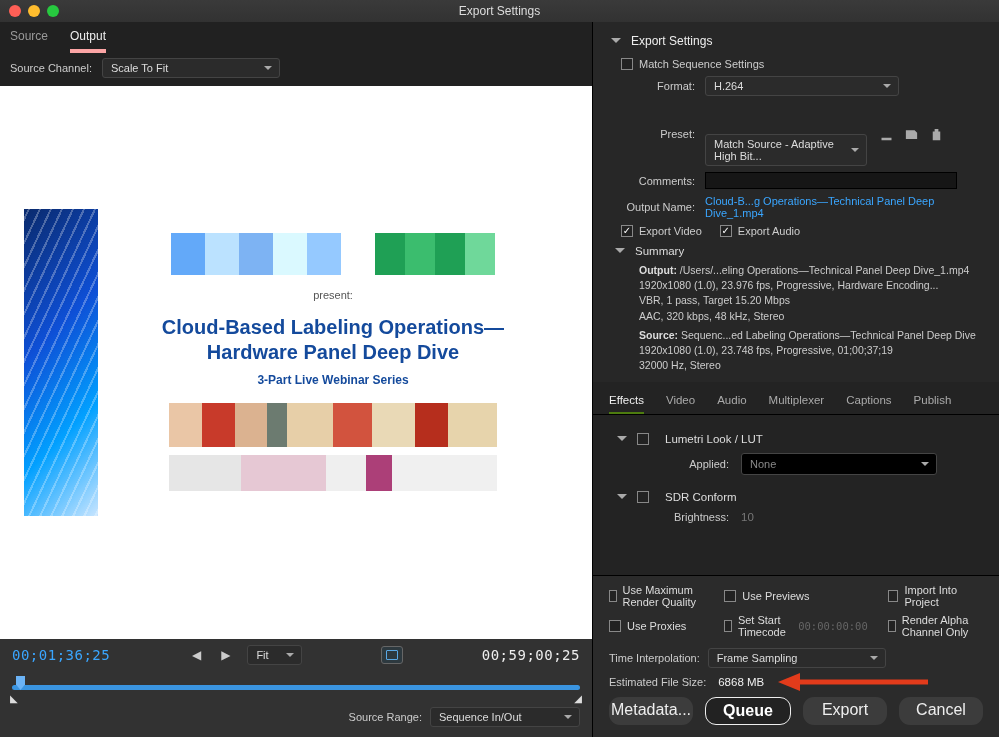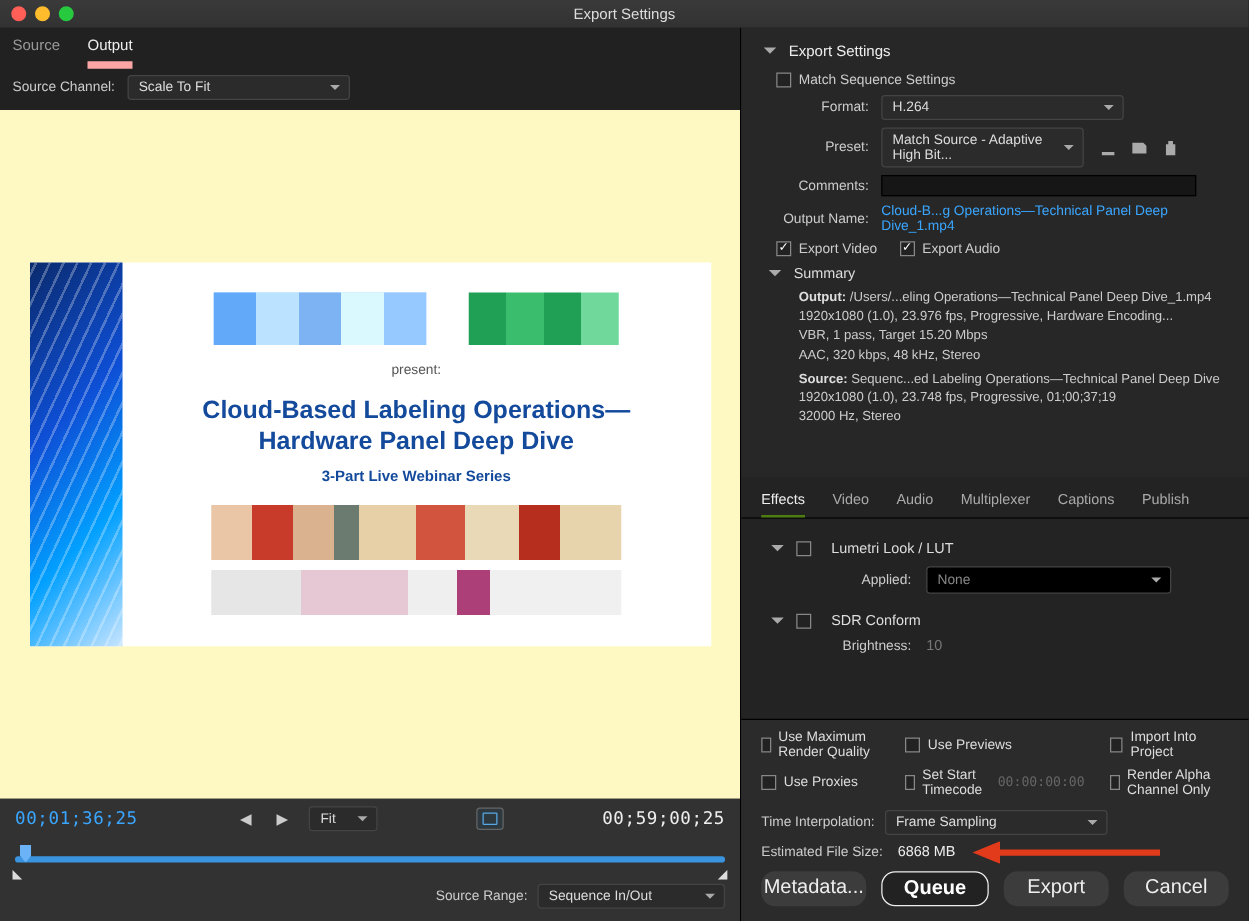--- a/index.html
+++ b/index.html
@@ -11,34 +11,34 @@
 .tl { width:12px; height:12px; border-radius:50%; }
 .tl.red{background:#ff5f56;} .tl.yel{background:#ffbd2e;} .tl.grn{background:#27c93f;}
 .titlebar-title { position:absolute; left:50%; transform:translateX(-50%); color:#ddd; font-size:12px; }
 
 .main { display:flex; height:715px; }
 .left { width:593px; display:flex; flex-direction:column; background:#212121; border-right:1px solid #000; }
 .right { flex:1; display:flex; flex-direction:column; background:#272727; }
 
 .left-tabs { display:flex; gap:22px; padding:7px 10px 0; font-size:12px; }
 .left-tab { color:#999; padding-bottom:6px; cursor:pointer; }
-.left-tab.active { color:#eee; border-bottom:6px solid #fca5a5; }
+.left-tab.active { color:#eee; border-bottom:4px solid #fca5a5; }
 .scaling-row { display:flex; align-items:center; padding:5px 10px 8px; gap:10px; font-size:11px; }
 .dd { background:#2b2b2b; border:1px solid #444; color:#ddd; padding:3px 22px 3px 8px; border-radius:3px; font-size:11px; position:relative; cursor:pointer; }
 .dd::after { content:""; position:absolute; right:7px; top:50%; border:4px solid transparent; border-top-color:#aaa; transform:translateY(-25%); }
 .dd.wide{ width:178px; }
 .dd.fit{ width:55px; }
 .dd.sr{ width:150px; }
 .dd.interp{ width:178px; }
 .dd.fmt{ width:194px; }
-.dd.pre{ width:162px; }
+.dd.pre{ width:162px;margin-top:32px; }
 .dd.none{ width:196px; color:#888; background:#000000; padding-top:4px; padding-bottom:4px;}
 .text-in { background:#161616; border:1px solid #000; height:17px; width:252px; color:#ddd; padding:0 4px; font-size:11px;}
 
-.preview-wrap { flex:1; display:flex; align-items:center; justify-content:center; background:#fef9c3; }
+.preview-wrap { flex:1; display:flex; align-items:center; justify-content:center; background:#ffffff; }
 .preview { width:545px; height:307px; background:#fff; display:flex; }
 .pv-left { width:74px; background:linear-gradient(135deg,#0a2a6c,#0e4fd6 40%,#01a0ff 70%, #c8e5ff); position:relative; overflow:hidden;}
 .pv-left::before, .pv-left::after { content:""; position:absolute; left:-20px; top:-20px; width:160px; height:340px; background:repeating-linear-gradient(115deg, rgba(255,255,255,0.15) 0 2px, transparent 2px 10px); }
 .pv-right { flex:1; padding:24px 40px; display:flex; flex-direction:column; align-items:center;}
 .pv-logos { display:flex; gap:34px; margin-bottom:12px; }
 .pix { image-rendering:pixelated; }
 .pix.blue{ width:170px; height:42px; background:
   linear-gradient(90deg,#6b9dd6 0 20%, #aac6e6 20% 40%, #7ea4d2 40% 60%, #c0d6ef 60% 80%, #8fb4df 80% 100%),
   #9ec2e6; filter:contrast(140%);}
 .pix.green{ width:120px; height:42px; background:

